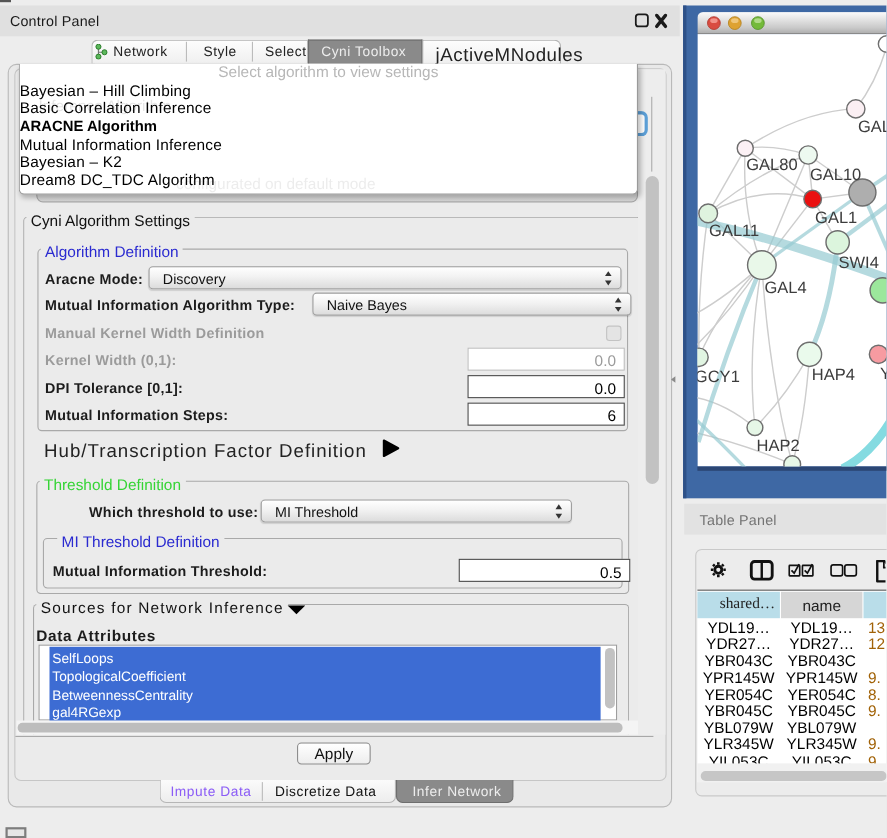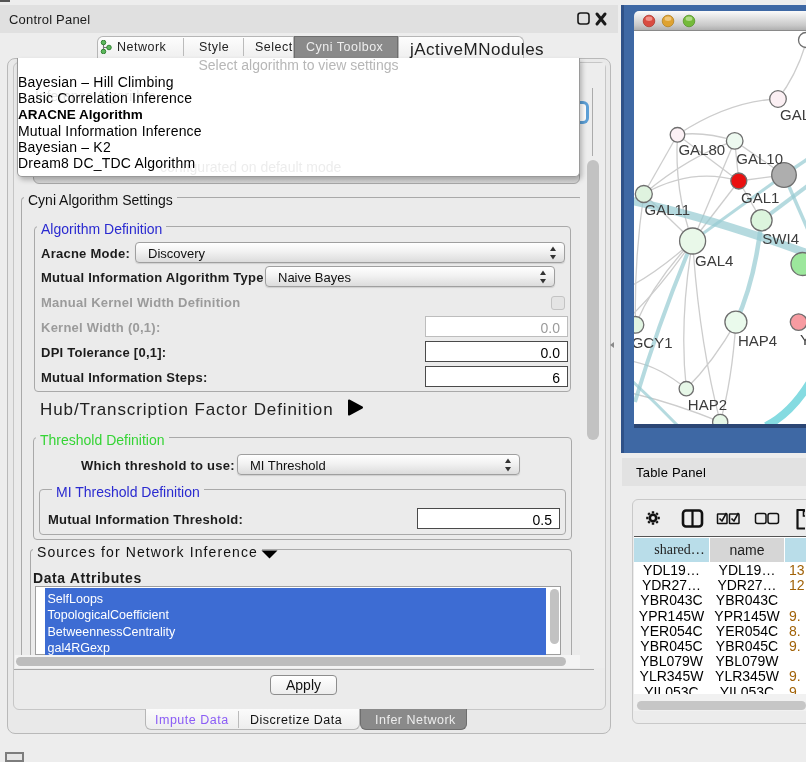--- a/index.html
+++ b/index.html
@@ -25,21 +25,21 @@
 <div class="abs" style="left:0;top:0;width:10px;height:2px;background:#555;"></div>
 
 <div class="abs" style="left:0;top:5px;width:618px;height:28px;background:#e0e0e0;"></div>
 <div class="abs" style="left:9px;top:12px;font-size:13px;letter-spacing:0.2px;color:#1a1a1a;">Control Panel</div>
 
 <svg class="abs" style="left:575px;top:11px;" width="34" height="16" viewBox="0 0 34 16">
   <rect x="3" y="2" width="11" height="11" rx="2.5" fill="none" stroke="#1a1a1a" stroke-width="1.6"></rect>
   <path d="M22 3 L30 13 M30 3 L22 13" stroke="#1a1a1a" stroke-width="3" stroke-linecap="round"></path>
 </svg>
 
-<div class="abs" style="left:97px;top:36px;width:429px;height:22px;">
+<div class="abs" style="left:83px;top:36px;width:429px;height:22px;">
   <div class="abs" style="left:0;top:0;width:197px;height:22px;background:linear-gradient(#fdfdfd,#efefef);border:1px solid #b6b6b6;border-bottom:none;border-radius:6px 0 0 0;"></div>
   <div class="abs" style="left:197px;top:0;width:104px;height:22px;background:#8a8a8a;border:1px solid #6e6e6e;border-bottom:none;"></div>
   <div class="abs" style="left:301px;top:0;width:126px;height:22px;background:linear-gradient(#fdfdfd,#efefef);border:1px solid #b6b6b6;border-bottom:none;border-radius:0 6px 0 0;"></div>
   <div class="abs" style="left:86px;top:2px;width:1px;height:18px;background:#bbb;"></div>
   <div class="abs" style="left:146px;top:2px;width:1px;height:18px;background:#bbb;"></div>
   <div class="abs" style="left:20px;top:4px;font-size:12.5px;letter-spacing:0.5px;color:#222;">Network</div>
   <div class="abs" style="left:102px;top:4px;font-size:12.5px;letter-spacing:0.5px;color:#222;">Style</div>
   <div class="abs" style="left:158px;top:4px;font-size:12.5px;letter-spacing:0.5px;color:#222;">Select</div>
   <div class="abs" style="left:209px;top:4px;font-size:12.5px;letter-spacing:0.5px;color:#ededed;">Cyni Toolbox</div>
   <div class="abs" style="left:313px;top:4px;font-size:17px;letter-spacing:0.5px;color:#222;">jActiveMNodules</div>
@@ -66,21 +66,21 @@
   </div>
   <div class="lbl abs" style="left:41px;top:246px;">Aracne Mode:</div>
   <div class="combo" style="left:135px;top:242px;width:430px;">
     <span class="ct">Discovery</span>
     <svg class="ar" viewBox="0 0 8 16">
         <path d="M4 1.5 L7 6 L1 6 Z" fill="#333"></path>
         <path d="M4 14.5 L7 10 L1 10 Z" fill="#333"></path>
       </svg>
   </div>
   <div class="lbl abs" style="left:41px;top:270px;">Mutual Information Algorithm Type:</div>
-  <div class="combo" style="left:265px;top:266px;width:290px;">
+  <div class="combo" style="left:284px;top:266px;width:290px;">
     <span class="ct">Naive Bayes</span>
     <svg class="ar" viewBox="0 0 8 16">
         <path d="M4 1.5 L7 6 L1 6 Z" fill="#333"></path>
         <path d="M4 14.5 L7 10 L1 10 Z" fill="#333"></path>
       </svg>
   </div>
   <div class="lbl dis abs" style="left:41px;top:295px;">Manual Kernel Width Definition</div>
   <div class="abs" style="left:551px;top:296px;width:14px;height:14px;border:1px solid #c3c3c3;border-radius:3px;background:#e4e4e4;"></div>
   <div class="lbl dis abs" style="left:41px;top:320px;">Kernel Width (0,1):</div>
   <div class="fld" style="left:425px;top:316px;width:143px;border:1px solid #bdbdbd;">
@@ -108,21 +108,21 @@
     <span class="ct">MI Threshold</span>
     <svg class="ar" viewBox="0 0 8 16">
         <path d="M4 1.5 L7 6 L1 6 Z" fill="#333"></path>
         <path d="M4 14.5 L7 10 L1 10 Z" fill="#333"></path>
       </svg>
   </div>
   <div class="grp" style="left:39px;top:489px;width:527px;height:46px;">
     <div class="gtitle" style="left:12px;color:#2a2ad0;">MI Threshold Definition</div>
   </div>
   <div class="lbl abs" style="left:48px;top:512px;">Mutual Information Threshold:</div>
-  <div class="fld" style="left:417px;top:508px;width:143px;border:1px solid #4a4a4a;">
+  <div class="fld" style="left:417px;top:508px;width:156px;border:1px solid #4a4a4a;">
       <span>0.5</span>
     </div>
 
   <div class="grp" style="left:30px;top:549px;width:542px;height:119px;border-radius:4px 4px 0 0;border-bottom:none;">
     <div class="gtitle" style="color:#111;letter-spacing:1.1px;">Sources for Network Inference</div>
   </div>
   <svg class="abs" style="left:261px;top:550px;" width="17" height="9" viewBox="0 0 17 9">
       <path d="M0.5 0.5 L16.5 0.5 L8.5 8.5 Z" fill="#000"></path>
     </svg>
   <div class="lbl abs" style="left:33px;top:570px;font-size:14px;letter-spacing:0.6px;">Data Attributes</div>
@@ -254,21 +254,21 @@
     <text x="61" y="235">GAL4</text>
     <text x="128.3" y="213">SWI4</text>
     <text x="-2.3" y="316.7">GCY1</text>
     <text x="104" y="314.5">HAP4</text>
     <text x="166" y="313.8">Y</text>
     <text x="53.8" y="378.9">HAP2</text>
   </g>
 </svg>
 
 <div class="abs" style="left:622px;top:458px;width:184px;height:28px;background:#e2e2e2;"></div>
-<div class="abs" style="left:636px;top:465px;font-size:13px;letter-spacing:0.2px;color:#000000;">Table Panel</div>
+<div class="abs" style="left:636px;top:465px;font-size:13px;letter-spacing:0.2px;color:#737373;">Table Panel</div>
 
 <div class="abs" style="left:632px;top:499px;width:180px;height:225px;border:1px solid #c9c9c9;border-radius:6px;background:#ececec;"></div>
 
 <svg class="abs" style="left:645px;top:509px;" width="160" height="24" viewBox="0 0 160 24">
   <g fill="#111">
     <circle cx="8" cy="9" r="3.2" fill="none" stroke="#111" stroke-width="2.6"></circle>
     <g stroke="#111" stroke-width="2.4">
       <path d="M8 2.2 L8 4.4 M8 13.6 L8 15.8 M1.2 9 L3.4 9 M12.6 9 L14.8 9 M3.2 4.2 L4.7 5.7 M11.3 12.3 L12.8 13.8 M12.8 4.2 L11.3 5.7 M3.2 13.8 L4.7 12.3"></path>
     </g>
   </g>

